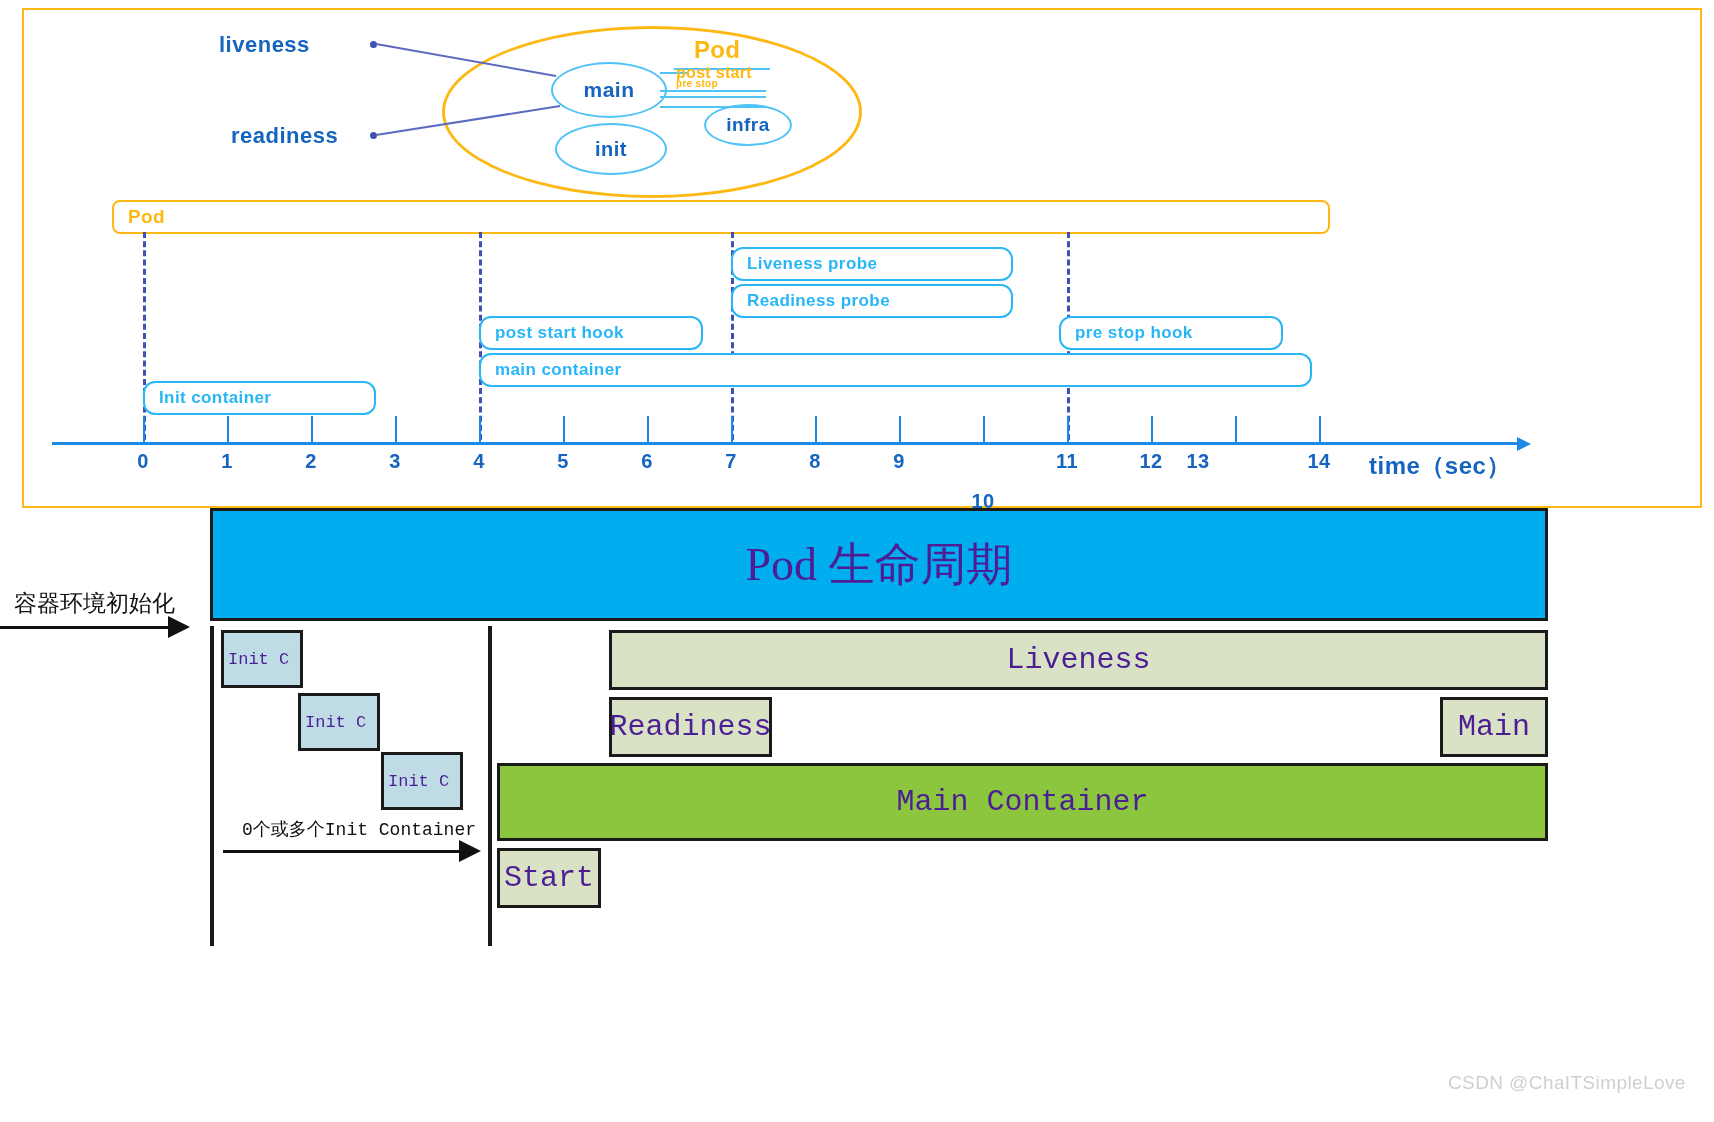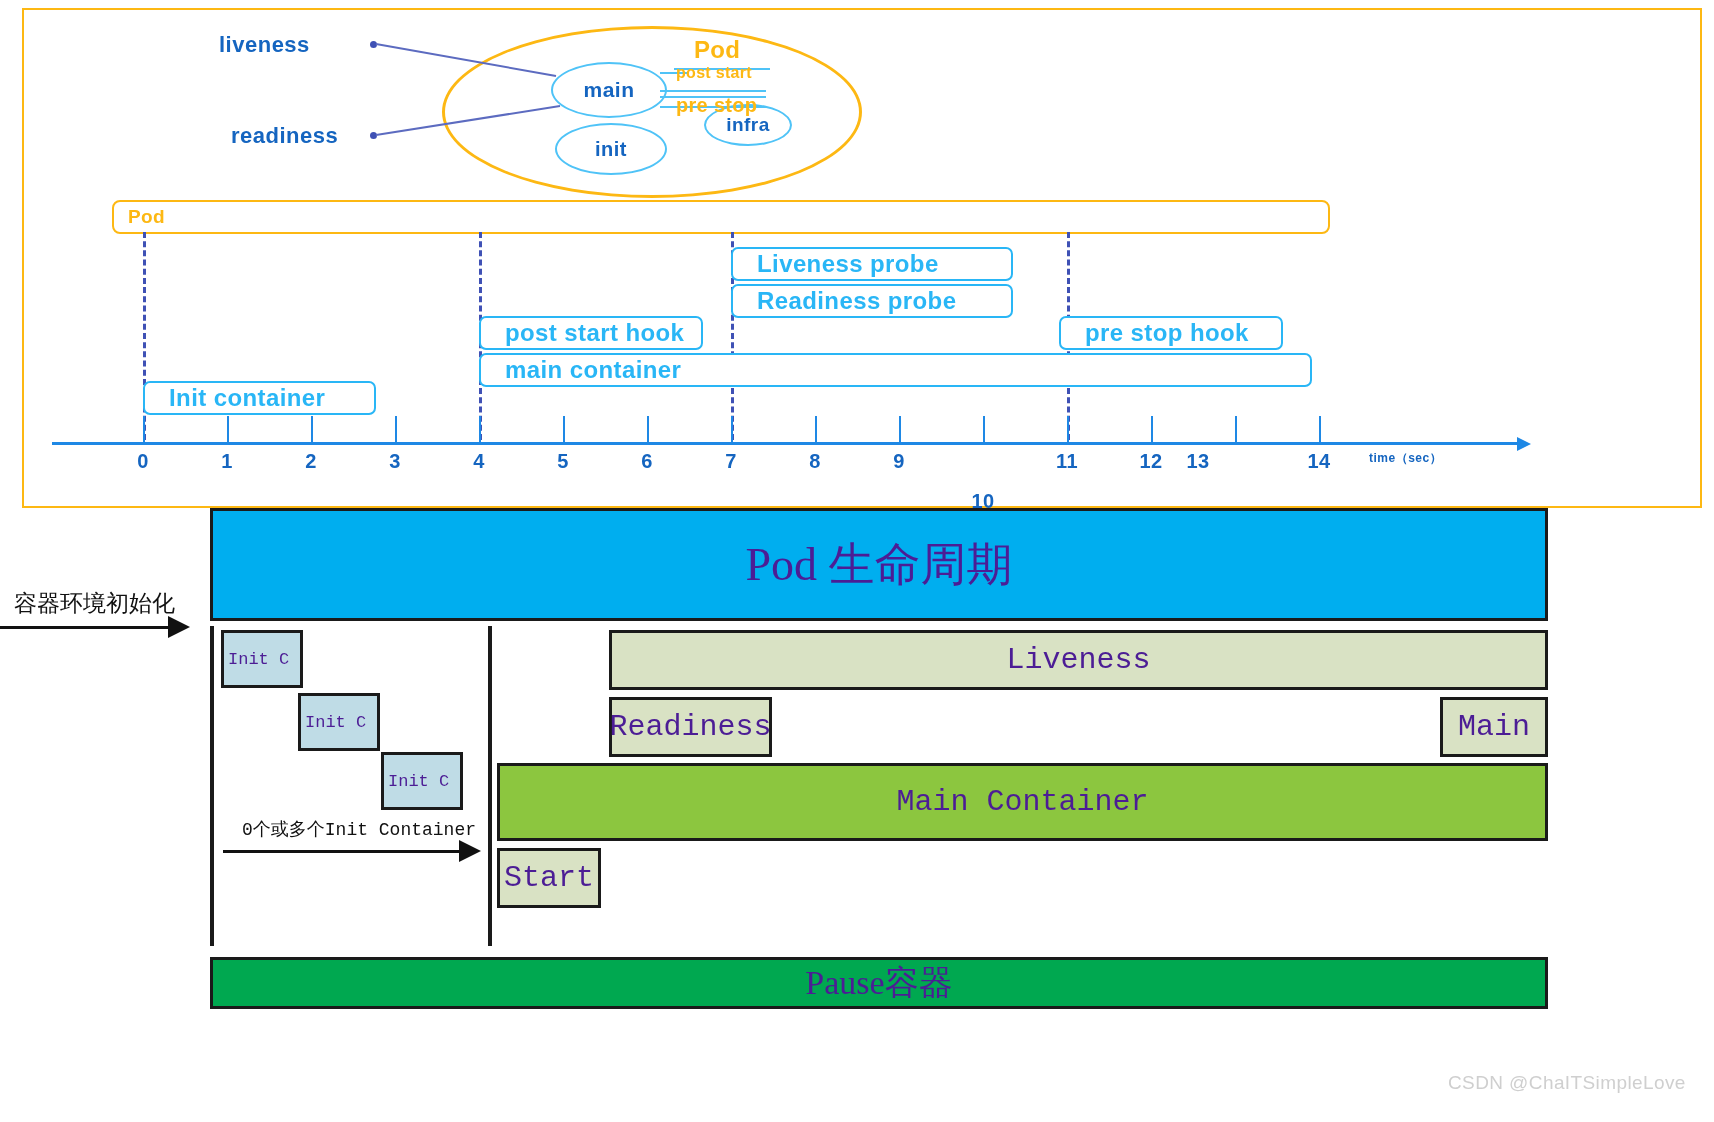--- a/index.html
+++ b/index.html
@@ -66,25 +66,25 @@
     color: #FDB813;
     font-weight: 600;
     font-size: 19px;
     padding-left: 14px;
     display: flex; align-items: center;
     letter-spacing: .4px;
   }
   .tl-bar {
     position: absolute;
     border: 2px solid #29B6F6;
-    border-radius: 7px;
+    border-radius: 12px;
     color: #29B6F6;
     font-weight: 600;
-    font-size: 24px;
-    padding-left: 24px;
+    font-size: 17px;
+    padding-left: 14px;
     display: flex; align-items: center;
     background: #ffffff;
     letter-spacing: .4px;
     white-space: nowrap;
   }
   .vline {
     position: absolute;
     width: 0;
     border-left: 3px dashed #3F51B5;
   }
@@ -110,21 +110,21 @@
     position: absolute;
     width: 0; height: 0;
     border-top: 7px solid transparent;
     border-bottom: 7px solid transparent;
     border-left: 14px solid #1E88E5;
   }
   .time-unit {
     position: absolute;
     color: #1565C0;
     font-weight: 700;
-    font-size: 12px;
+    font-size: 24px;
     letter-spacing: .5px;
     white-space: nowrap;
   }
 
   
   #bottom-panel { position: absolute; left: 0; top: 508px; width: 1714px; height: 614px; }
 
   .bx {
     position: absolute;
     border: 3px solid #1a1a1a;
@@ -190,21 +190,21 @@
       <span>infra</span>
     </div>
 
     <div class="hook-line" style="left:636px; top:62px; width:28px;"></div>
     <div class="hook-line" style="left:636px; top:80px; width:106px;"></div>
     <div class="hook-line" style="left:636px; top:86px; width:106px;"></div>
     <div class="hook-line" style="left:650px; top:58px; width:96px;"></div>
     <div class="hook-line" style="left:636px; top:96px; width:106px;"></div>
 
     <span class="lbl-orange" style="left:652px; top:54px; font-size:16px;">post start</span>
-    <span class="lbl-orange" style="left:652px; top:84px; font-size:20px;">pre stop</span>
+    <span class="lbl-orange" style="left:652px; top:68px; font-size:10px;">pre stop</span>
 
     <span class="lbl-blue" style="left:195px; top:22px; font-size:22px;">liveness</span>
     <span class="lbl-blue" style="left:207px; top:113px; font-size:22px;">readiness</span>
 
     <div class="dot" style="left:346px; top:31px;"></div>
     <div class="dot" style="left:346px; top:122px;"></div>
 
     <svg style="position:absolute; left:0; top:0; width:1680px; height:500px; pointer-events:none;">
       <line x1="352" y1="34" x2="532" y2="66" stroke="#5C6BC0" stroke-width="2"></line>
       <line x1="352" y1="125" x2="536" y2="96" stroke="#5C6BC0" stroke-width="2"></line>
@@ -321,20 +321,17 @@
     </div>
 
     <div class="bx maincont center" style="left:497px; top:255px; width:1051px; height:78px; font-size:30px;">
       <span>Main Container</span>
     </div>
 
     <div class="bx probe center" style="left:497px; top:340px; width:104px; height:60px; font-size:30px;">
       <span>Start</span>
     </div>
 
-    <div class="bx pausec center" style="left:210px; top:449px; width:1338px; height:52px; font-size:34px;">
-      <span>Pause容器</span>
-    </div>
 
     <span class="watermark" style="left:1448px; top:564px;">CSDN @ChaITSimpleLove</span>
   </div>
 
 </div>
 
 </body></html>

